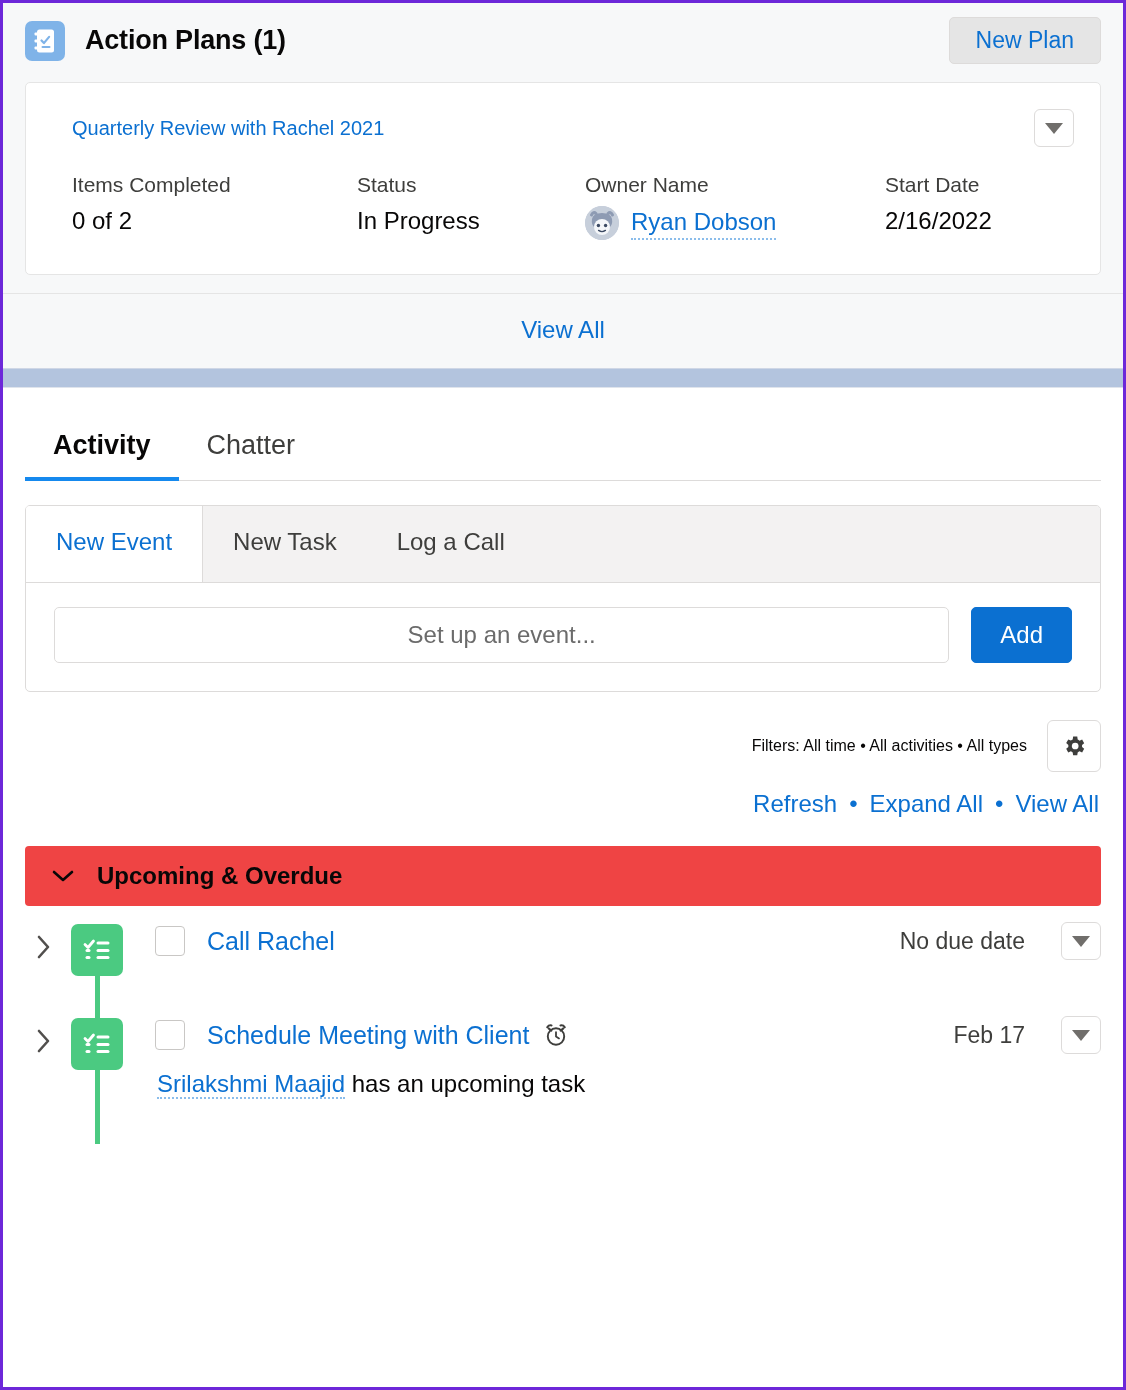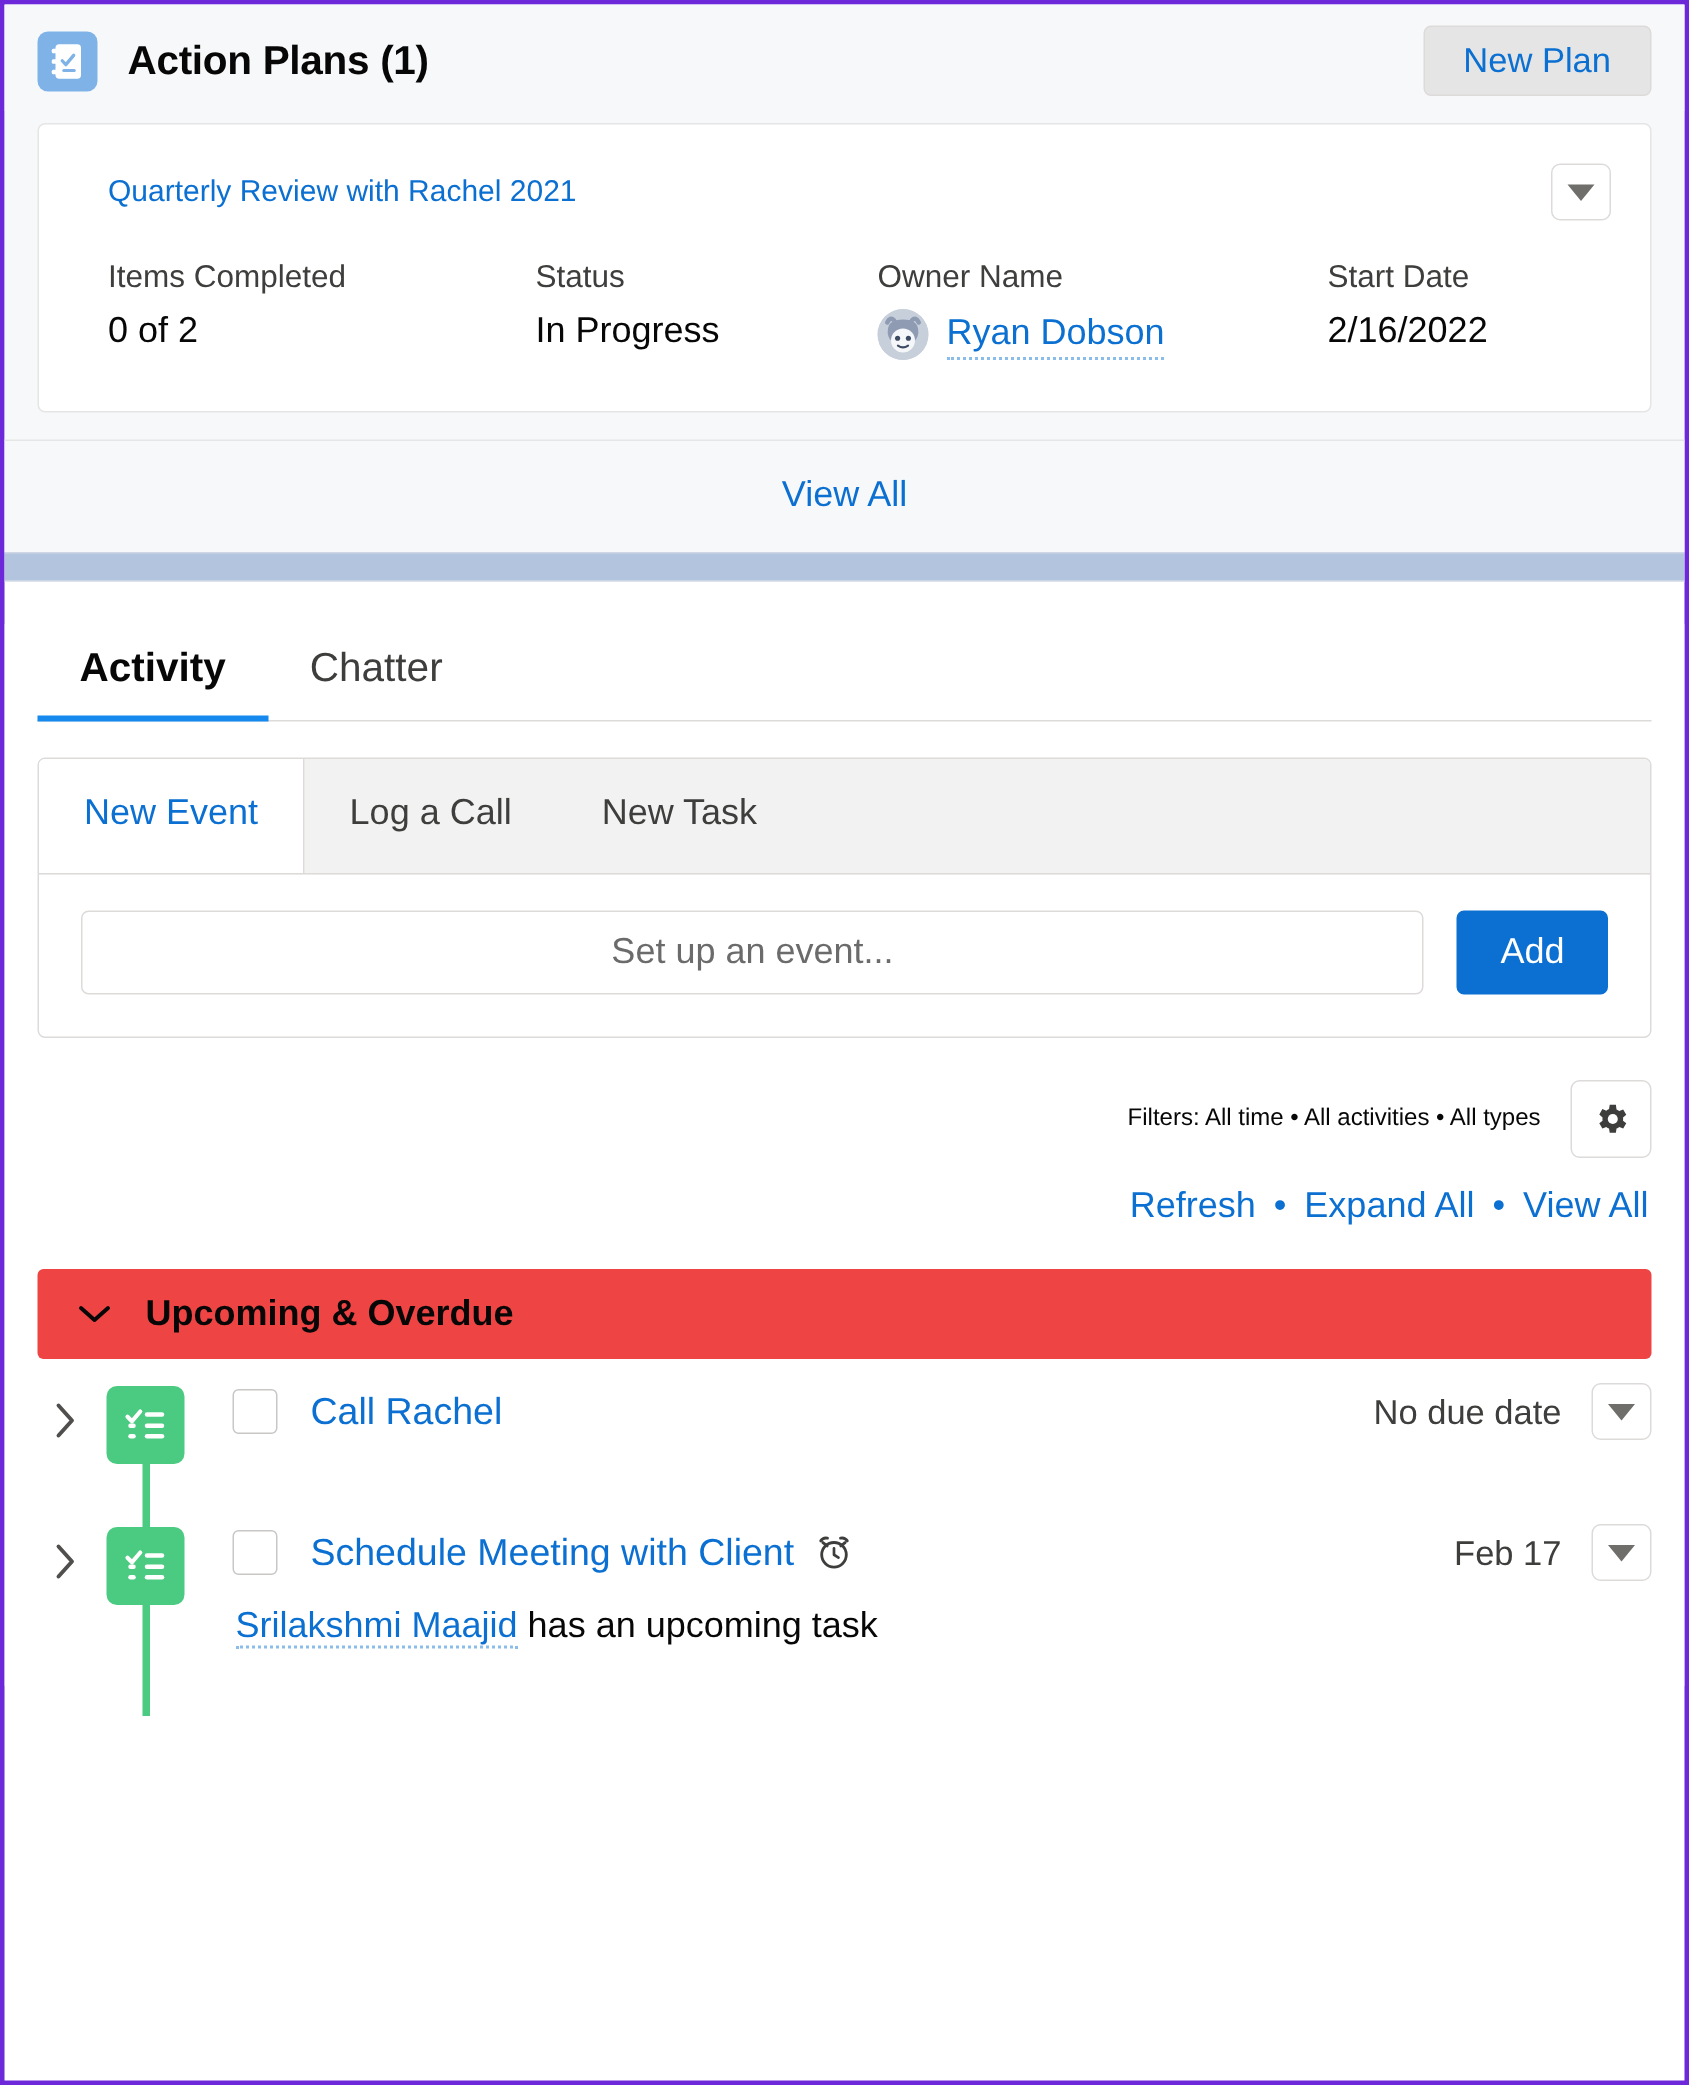--- a/index.html
+++ b/index.html
@@ -360,21 +360,21 @@
     text-decoration: none;
     margin-left: 22px;
     cursor: pointer;
     text-align: right;
   }
   .tl-alarm { margin-left: 14px; display: inline-flex; align-items: center; }
   .tl-right {
     margin-left: auto;
     display: flex;
     align-items: center;
-    gap: 20px;
+    gap: 36px;
   }
   .tl-date {
     font-size: 23px;
     color: #3e3e3c;
   }
   .tl-sub {
     font-size: 24px;
     color: #080707;
     margin-top: 16px;
     margin-left: 2px;
@@ -463,22 +463,22 @@
   <div class="act-panel">
 
     <div class="tabs">
       <div class="tab active">Activity</div>
       <div class="tab">Chatter</div>
     </div>
 
     <div class="composer">
       <div class="subtabs">
         <div class="subtab active">New Event</div>
+        <div class="subtab">New Task</div>
         <div class="subtab">Log a Call</div>
-        <div class="subtab">New Task</div>
       </div>
       <div class="composer-body">
         <input class="evt-input" type="text" placeholder="Set up an event..." style="">
         <button class="btn-primary">Add</button>
       </div>
     </div>
 
     <div class="filters-row">
       <div class="filters-text">Filters: All time • All activities • All types</div>
       <div class="gear-btn">

